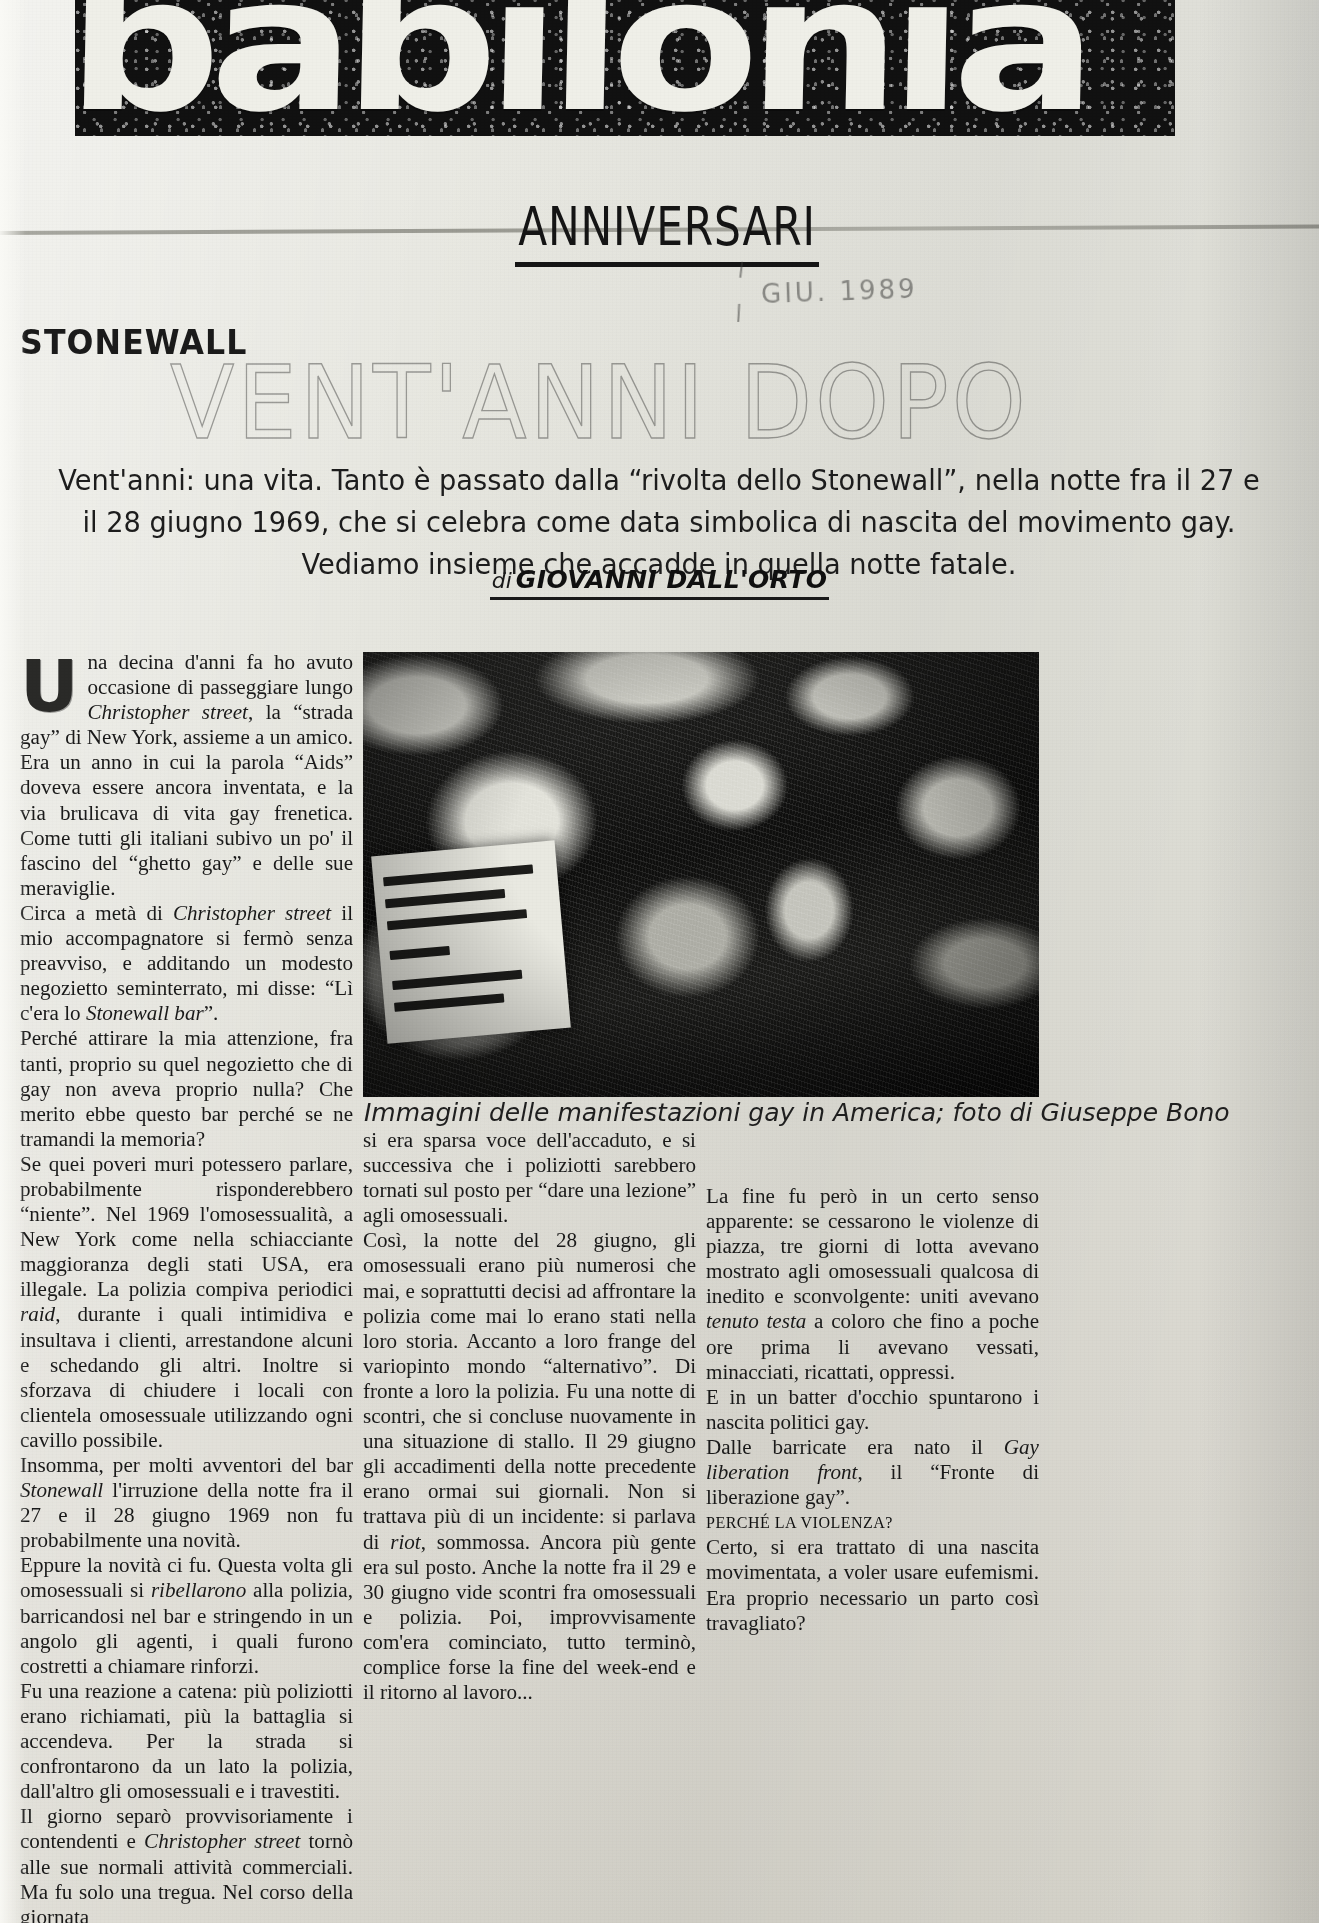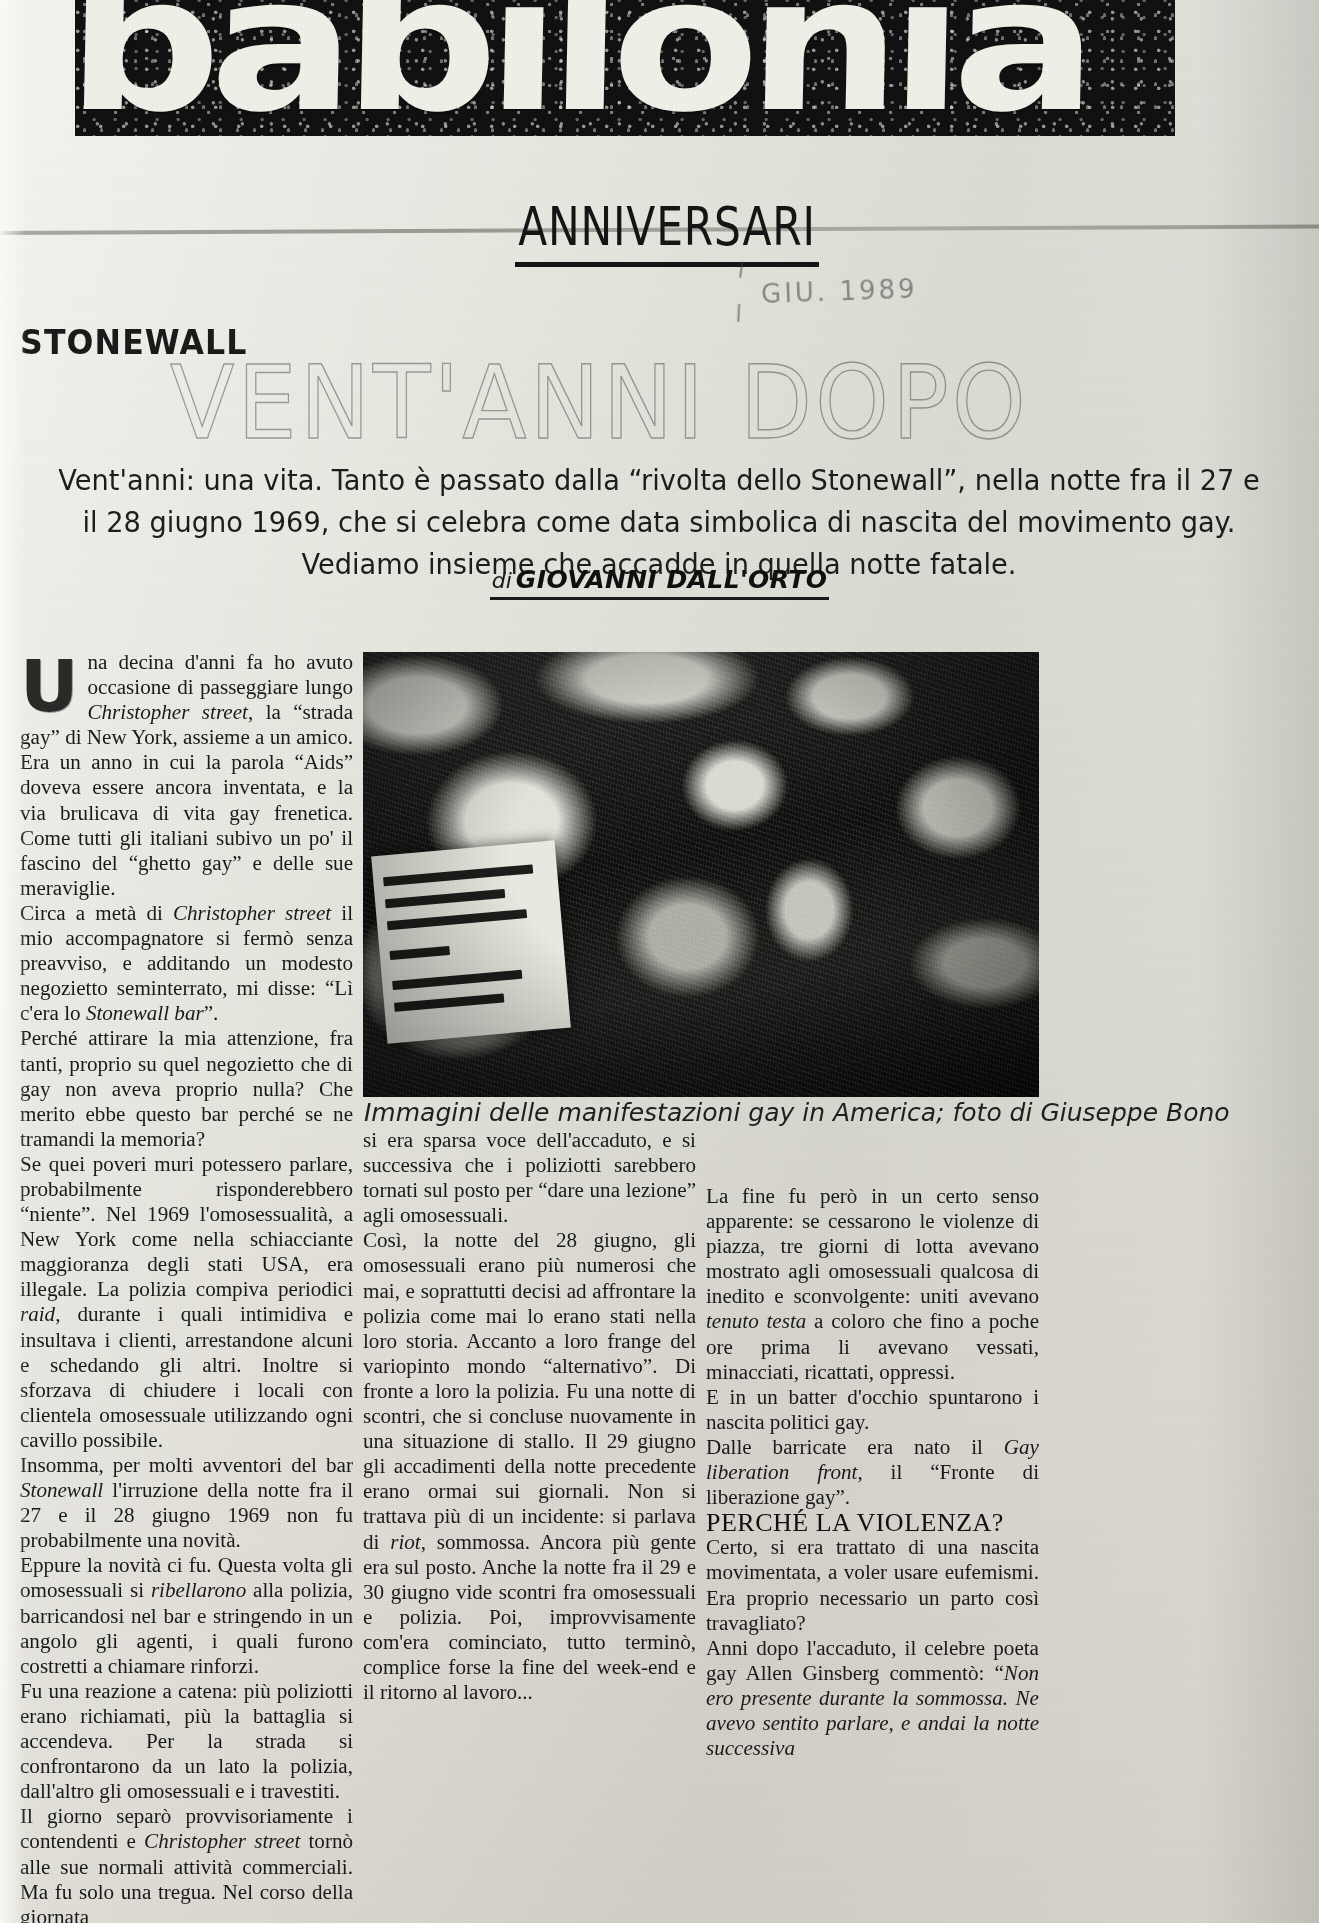--- a/index.html
+++ b/index.html
@@ -176,21 +176,21 @@
     font-size:72px;
     line-height:60px;
     margin:6px 9px 0 0;
     color:#2a2a28;
     text-shadow:1px 1px 0 rgba(0,0,0,.35);
   }
 
   .subhead{
     font-family:"Liberation Serif", serif;
     font-weight:400;
-    font-size:26px;
+    font-size:16px;
     letter-spacing:.5px;
     color:#111;
     margin:18px 0 0 0;
   }
 
   
   #photo{
     position:absolute;left:363px;top:652px;width:676px;height:445px;
     background:#0c0c0c;
     overflow:hidden;
@@ -305,19 +305,18 @@
     <p>si era sparsa voce dell'accaduto, e si successiva che i poliziotti sarebbero tornati sul posto per “dare una lezione” agli omosessuali.</p>
     <p>Così, la notte del 28 giugno, gli omosessuali erano più numerosi che mai, e soprattutti decisi ad affrontare la polizia come mai lo erano stati nella loro storia. Accanto a loro frange del variopinto mondo “alternativo”. Di fronte a loro la polizia. Fu una notte di scontri, che si concluse nuovamente in una situazione di stallo. Il 29 giugno gli accadimenti della notte precedente erano ormai sui giornali. Non si trattava più di un incidente: si parlava di <i>riot</i>, sommossa. Ancora più gente era sul posto. Anche la notte fra il 29 e 30 giugno vide scontri fra omosessuali e polizia. Poi, improvvisamente com'era cominciato, tutto terminò, complice forse la fine del week-end e il ritorno al lavoro...</p>
   </div>
 
   <div class="col" id="col3">
     <p>La fine fu però in un certo senso apparente: se cessarono le violenze di piazza, tre giorni di lotta avevano mostrato agli omosessuali qualcosa di inedito e sconvolgente: uniti avevano <i>tenuto testa</i> a coloro che fino a poche ore prima li avevano vessati, minacciati, ricattati, oppressi.</p>
     <p>E in un batter d'occhio spuntarono i nascita politici gay.</p>
     <p>Dalle barricate era nato il <i>Gay liberation front</i>, il “Fronte di liberazione gay”.</p>
     <p class="subhead">PERCHÉ LA VIOLENZA?</p>
     <p>Certo, si era trattato di una nascita movimentata, a voler usare eufemismi. Era proprio necessario un parto così travagliato?</p>
-    <p>Anni dopo l'accaduto, il celebre poeta gay Allen Ginsberg commentò: “<i>Non ero presente durante la sommossa. Ne avevo sentito parlare, e andai la notte successiva</i></p>
   </div>
 
   <div id="grain"></div>
   <div id="shadeL"></div>
   <div id="shadeR"></div>
 </div>
 
 </body></html>

